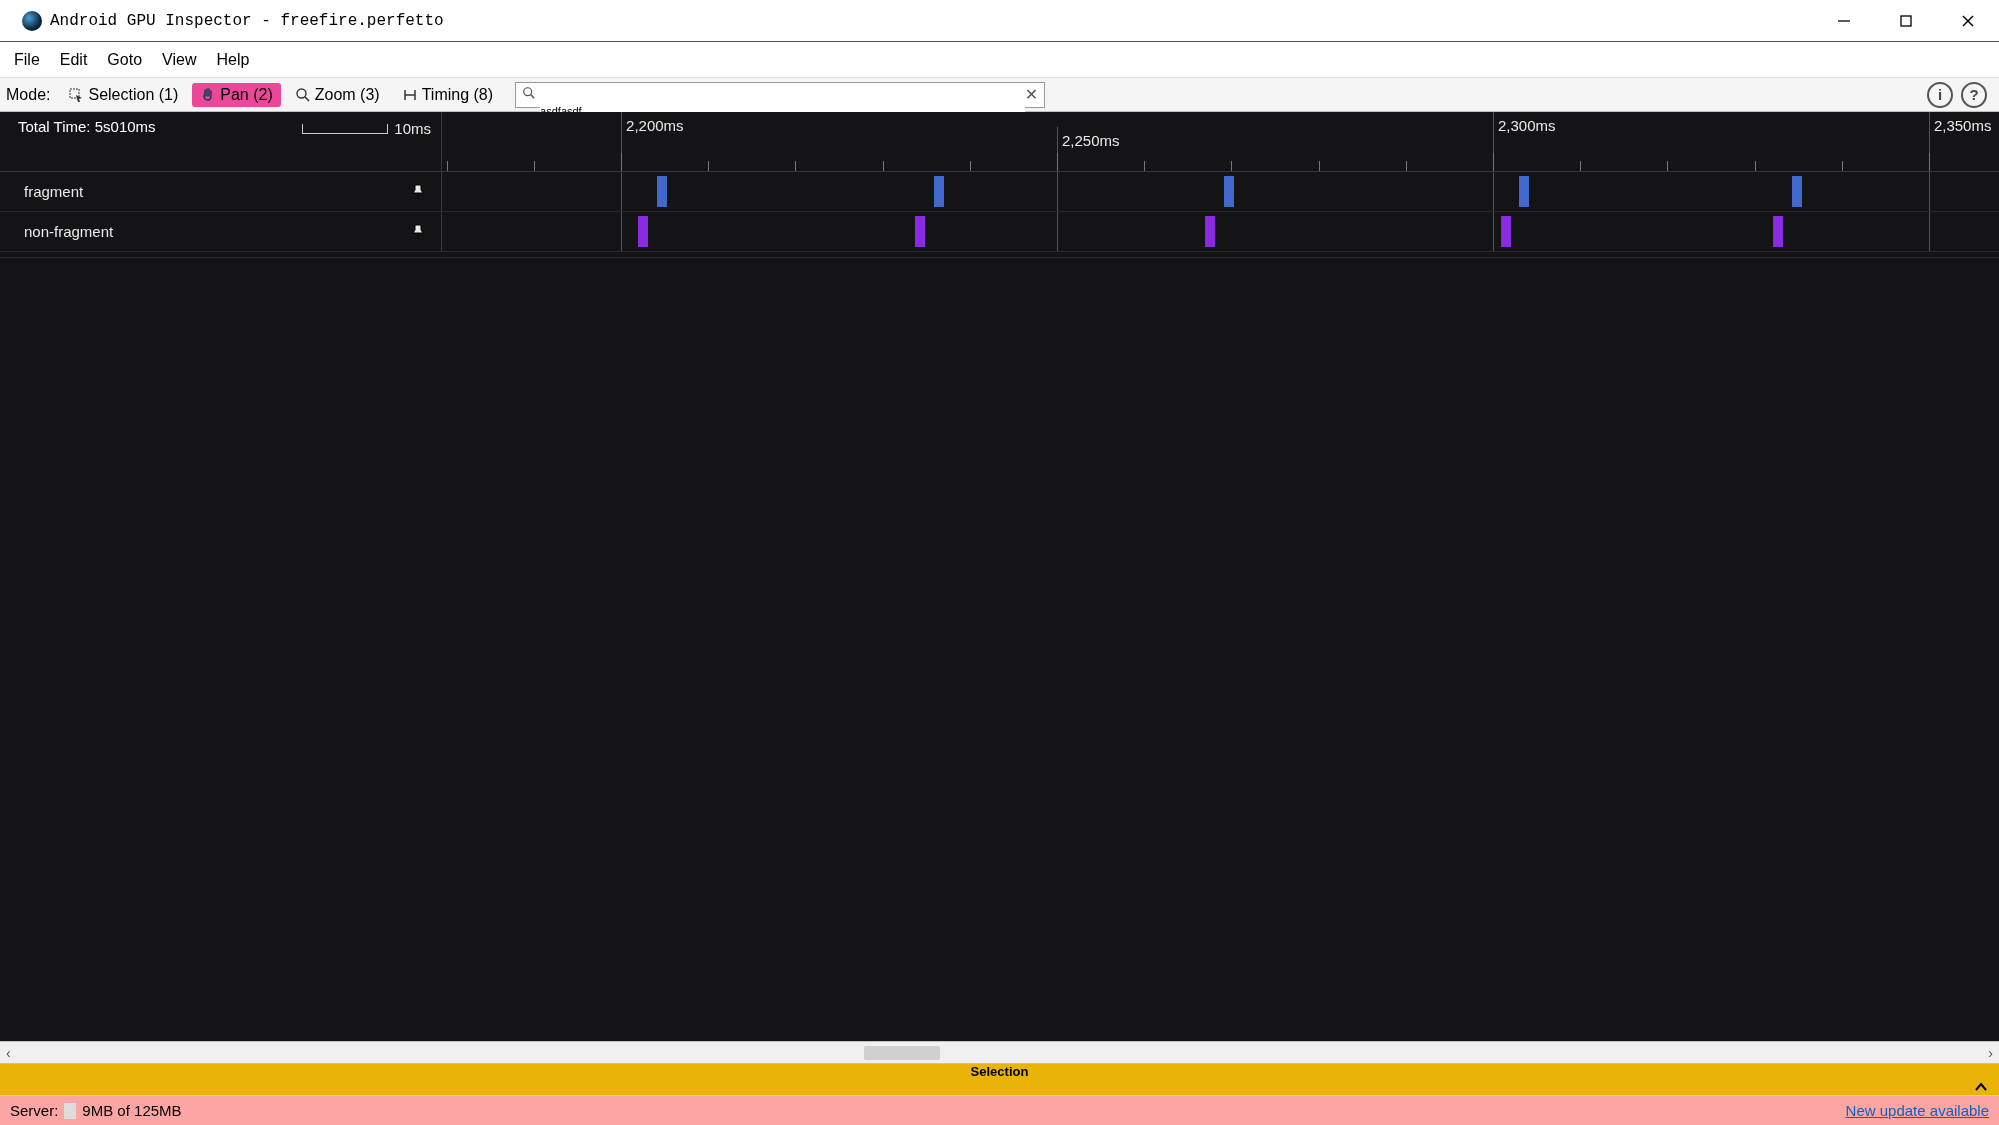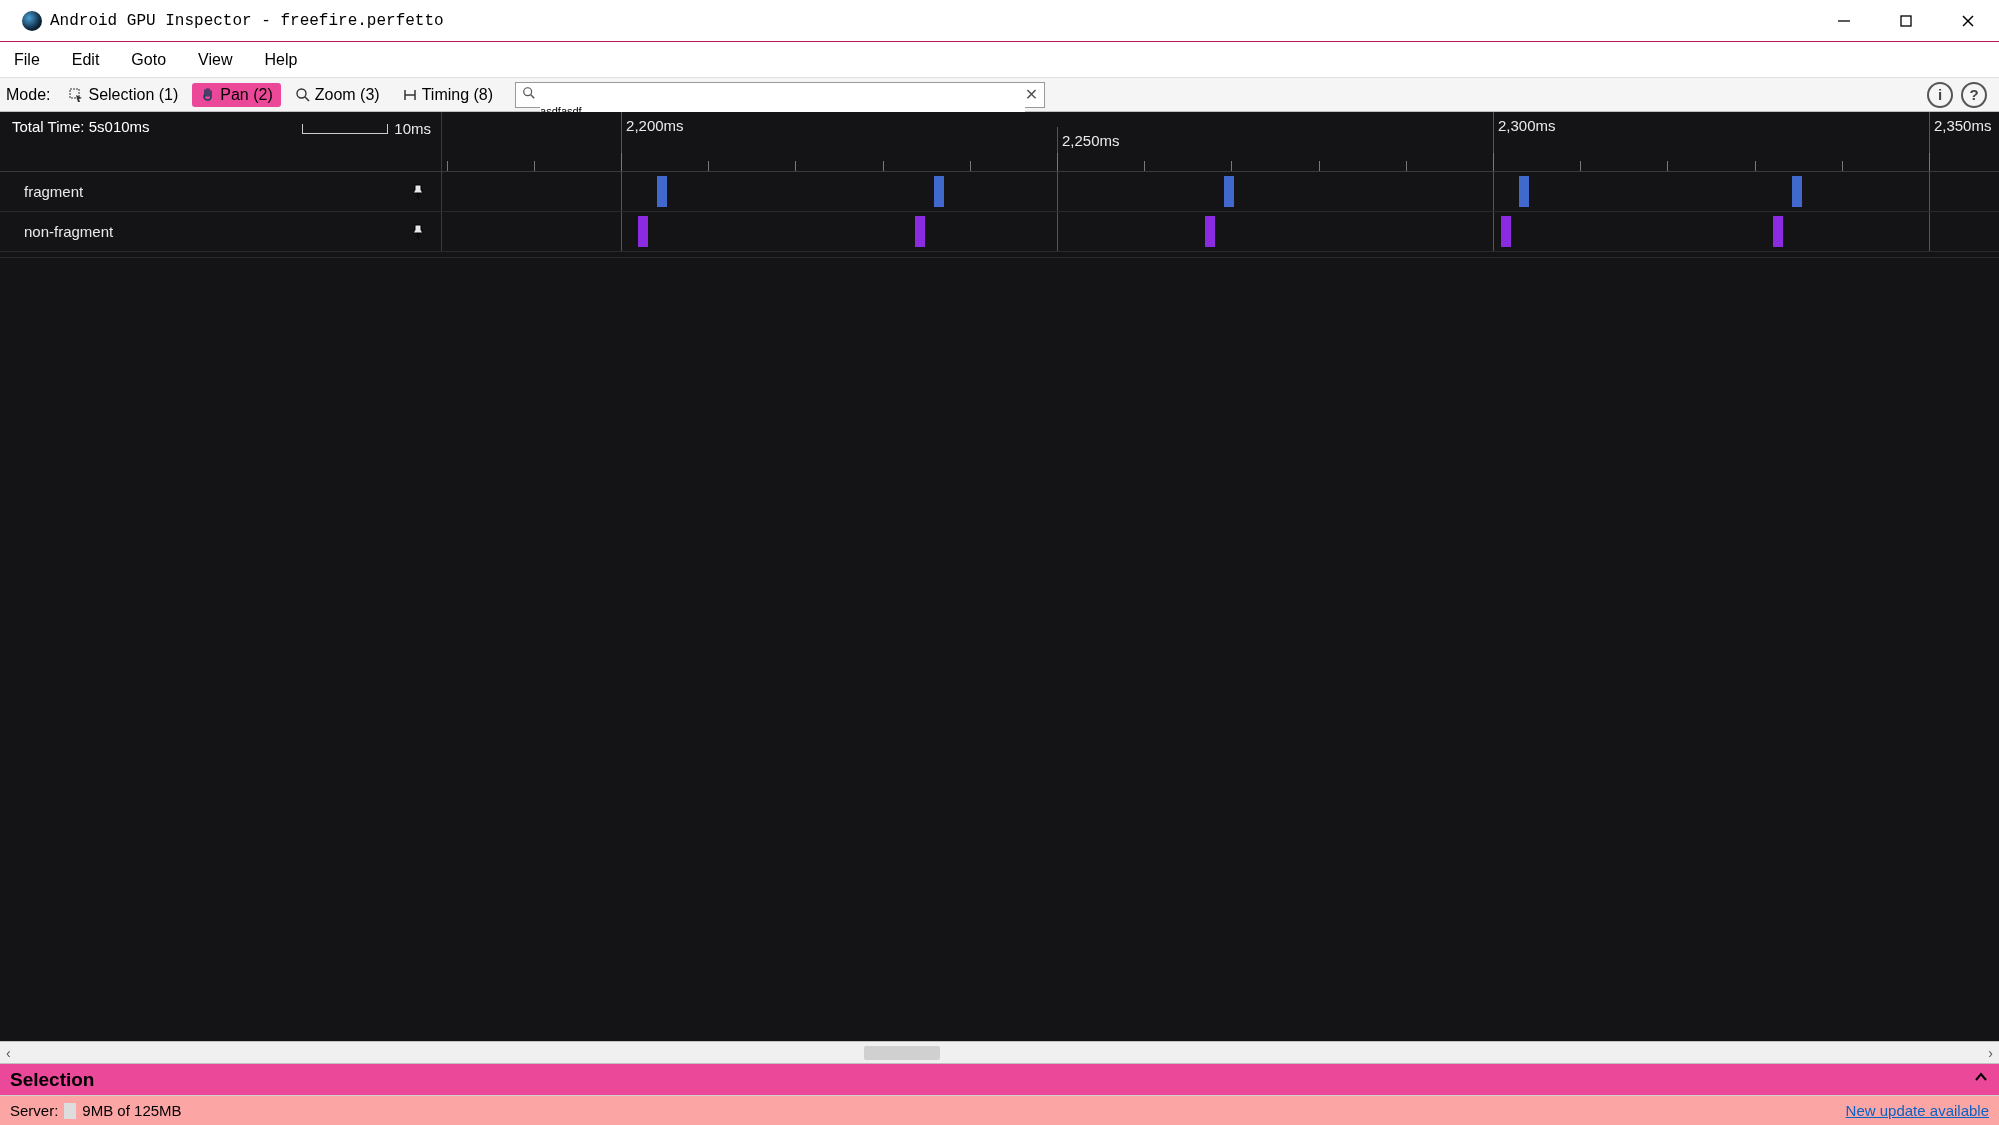--- a/index.html
+++ b/index.html
@@ -37,21 +37,20 @@
     cursor: default;
   }
   .menubar {
     height: 36px;
     background: #ffffff;
     border-bottom: 1px solid #e0e0e0;
     display: flex;
     align-items: center;
     padding-left: 4px;
     font-size: 16px;
-    gap: 12px;
   }
   .menubar .menu-item { padding: 6px 10px; cursor: default; }
   .toolbar {
     height: 34px;
     background: #f5f5f5;
     border-bottom: 1px solid #c0c0c0;
     display: flex;
     align-items: center;
     padding: 0 6px;
     font-size: 16px;
@@ -113,21 +112,21 @@
   }
   .sidebar-col {
     width: 442px;
     flex-shrink: 0;
     border-right: 1px solid #3a3a3a;
     position: relative;
   }
   .header-row .sidebar-col {
     display: flex;
     flex-direction: column;
-    padding: 6px 12px;
+    padding: 6px 18px;
     font-size: 15px;
   }
   .total-time { color: #fff; }
   .scale-indicator {
     position: absolute;
     right: 10px; top: 8px;
     display: flex; align-items: center; gap: 6px;
     font-size: 15px;
   }
   .scale-bar {
@@ -209,25 +208,26 @@
   .hscroll .arrow-r { position:absolute; right:6px; }
   .hscroll .thumb {
     position: absolute;
     height: 14px; top: 4px;
     background: #d0d0d0;
     border-radius: 2px;
   }
 
   .selection-panel {
     height: 32px;
-    background: #ec4899;
+    background: #eab308;
     border-top: 1px solid #c0c0c0;
     display: flex; align-items: center;
     padding: 0 10px;
-    font-size: 19px;
+    font-size: 13px;
+    flex-direction: column;
   }
   .selection-panel .sel-label { font-weight: 600; }
   .selection-panel .chev { margin-left: auto; font-size: 18px; }
 
   .statusbar {
     height: 30px;
     background: #fca5a5;
     border-top: 1px solid #d0d0d0;
     display: flex; align-items: center;
     padding: 0 10px;

